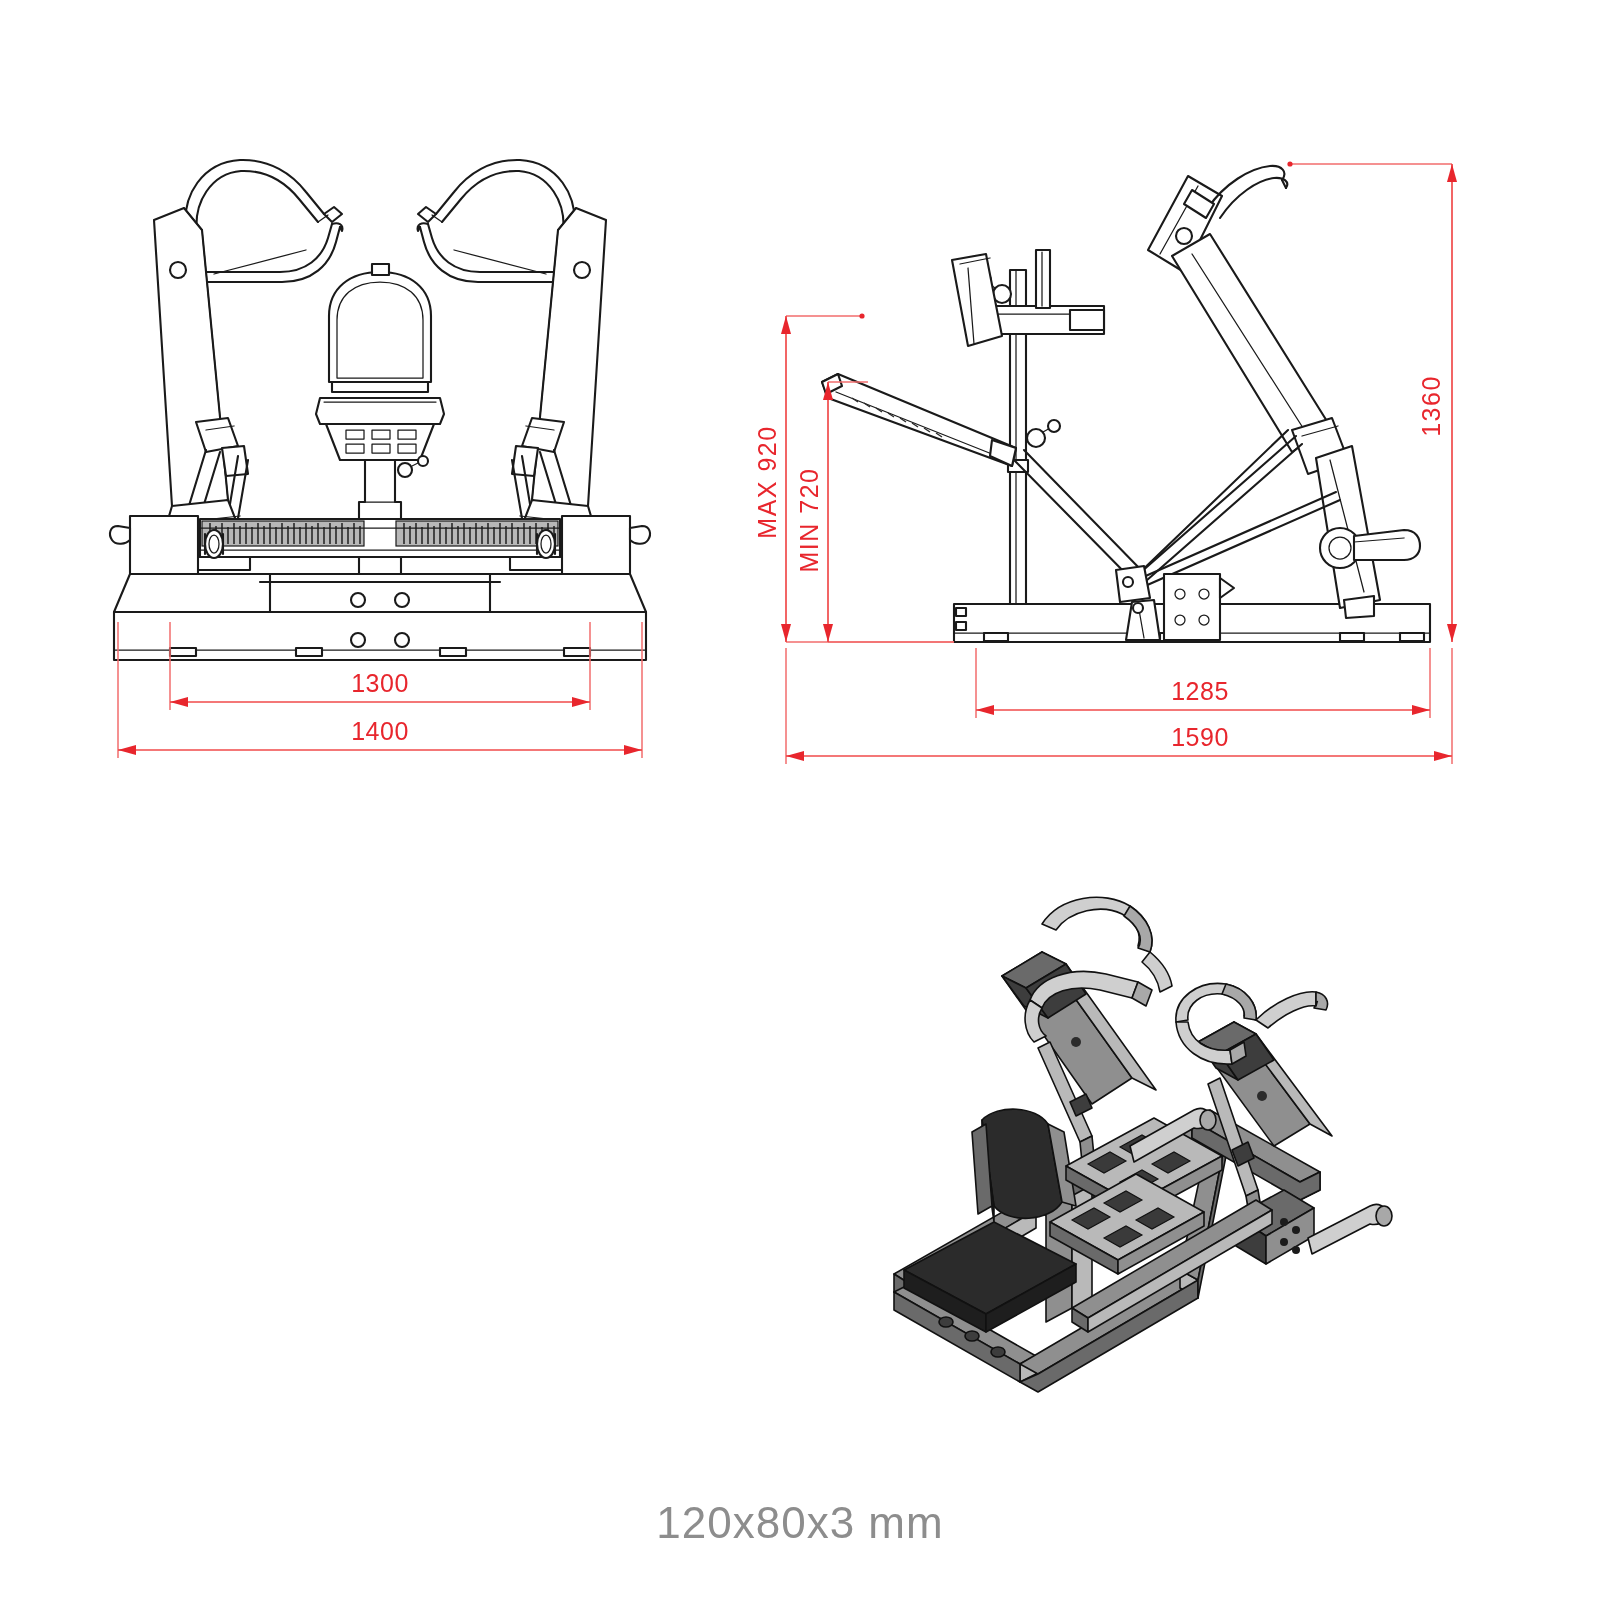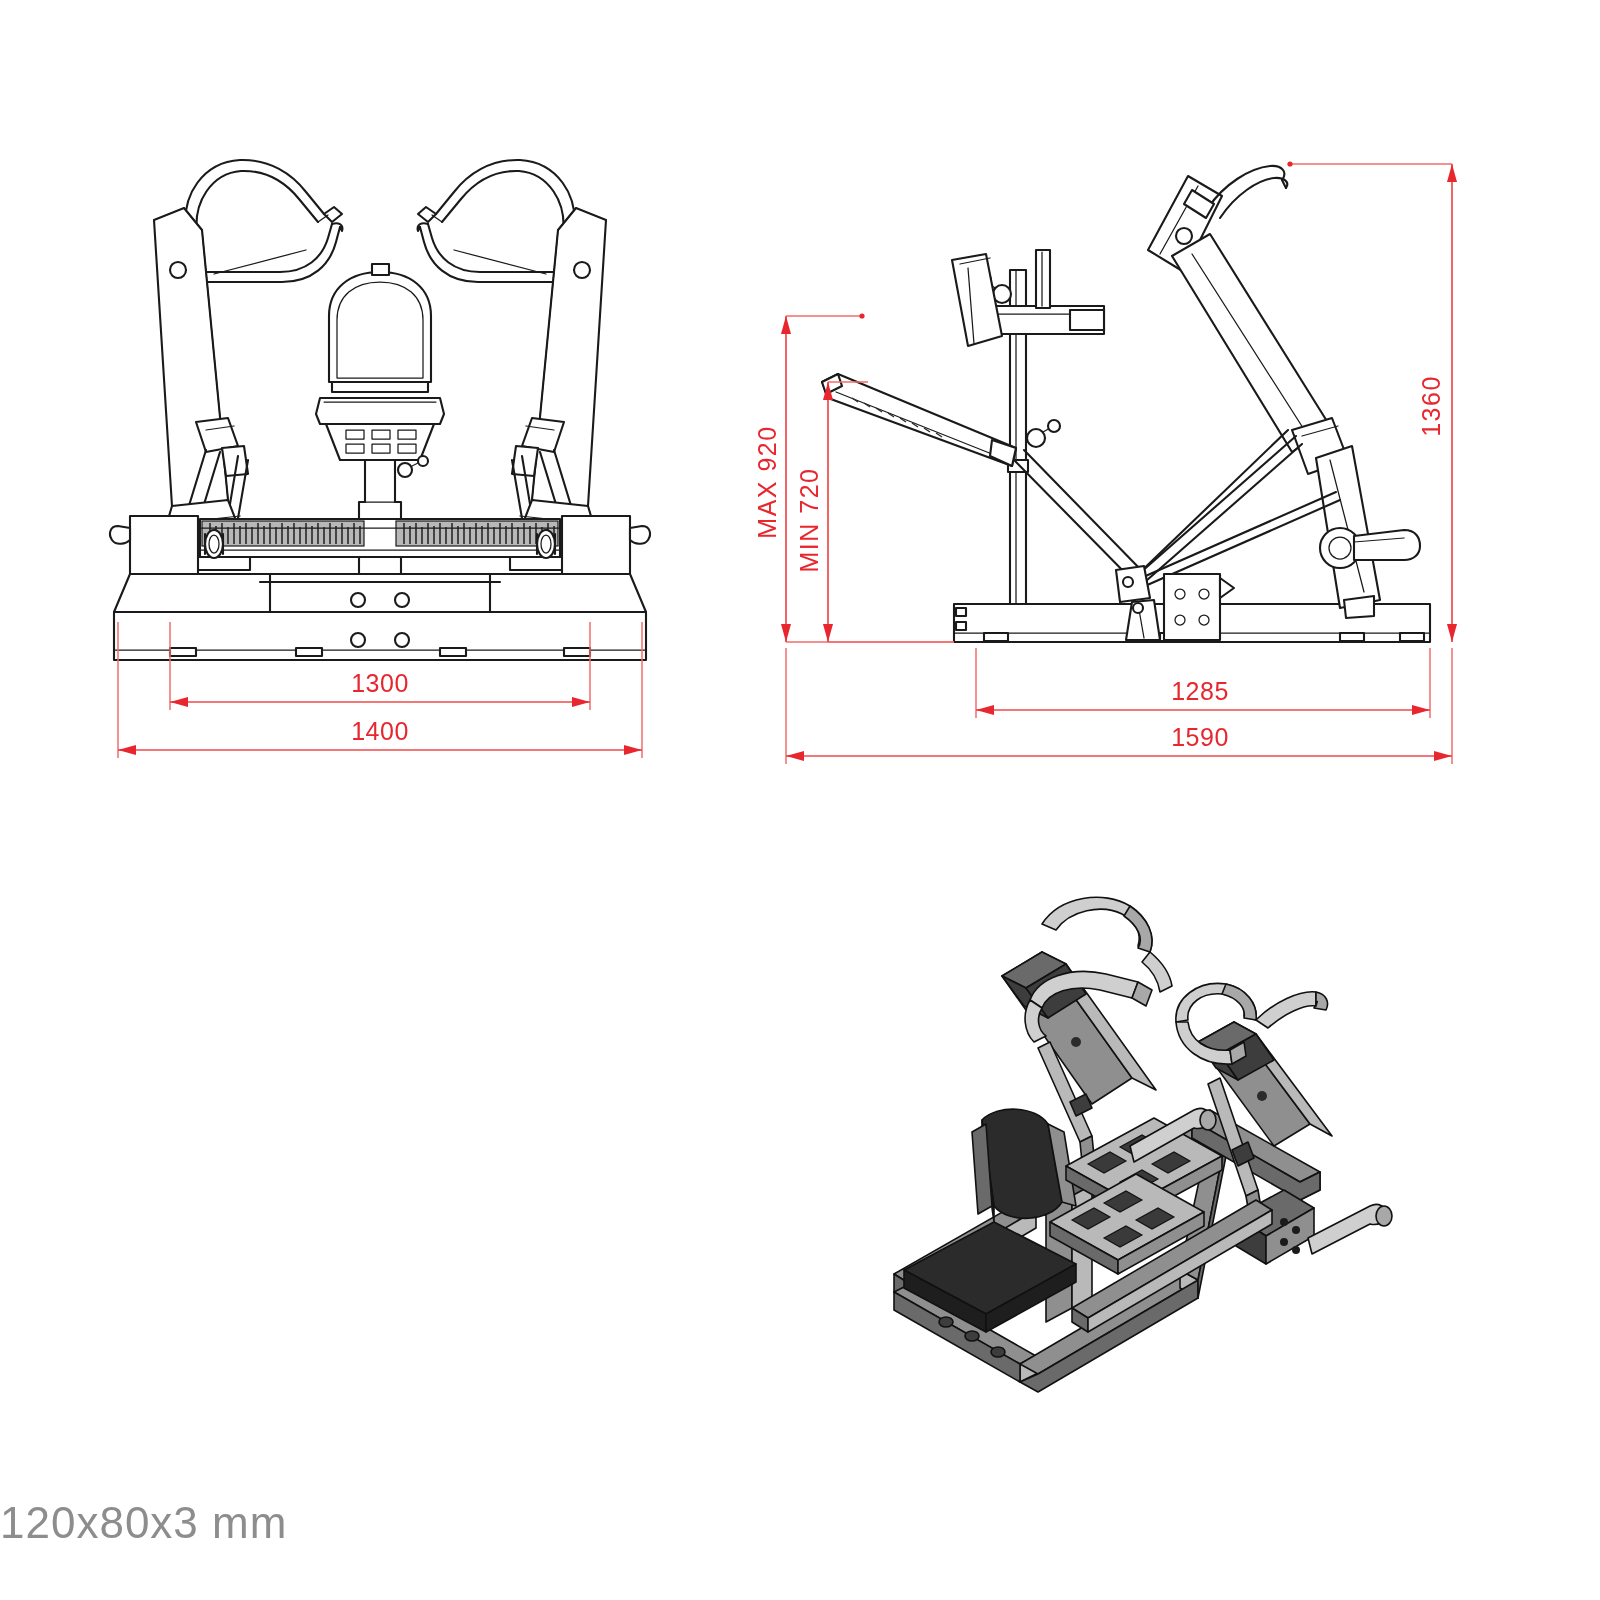--- a/index.html
+++ b/index.html
@@ -23,21 +23,21 @@
   .dim-text{
     font-family:"Liberation Sans","DejaVu Sans",sans-serif;
     font-size:25px;letter-spacing:.5px;
     fill:#e8262d;
   }
   .dim-text-v{font-size:25px;letter-spacing:1.5px;fill:#e8262d;}
 
   
   #caption{
     position:absolute;left:0;top:1498px;width:1600px;
-    text-align:left;
+    text-align:center;
     font-family:"Liberation Sans","DejaVu Sans",sans-serif;
     font-size:44px;font-weight:300;letter-spacing:1px;
     color:#8d8d8d;white-space:nowrap;
   }
 
   
   .ln{fill:none;stroke:#1a1a1a;stroke-width:2.1;stroke-linecap:round;stroke-linejoin:round;}
   .ln-t{fill:none;stroke:#1a1a1a;stroke-width:1.25;stroke-linecap:round;stroke-linejoin:round;}
   .ln-f{fill:#ffffff;stroke:#1a1a1a;stroke-width:2.1;stroke-linejoin:round;stroke-linecap:round;}
   .ln-ft{fill:#ffffff;stroke:#1a1a1a;stroke-width:1.25;stroke-linejoin:round;stroke-linecap:round;}

